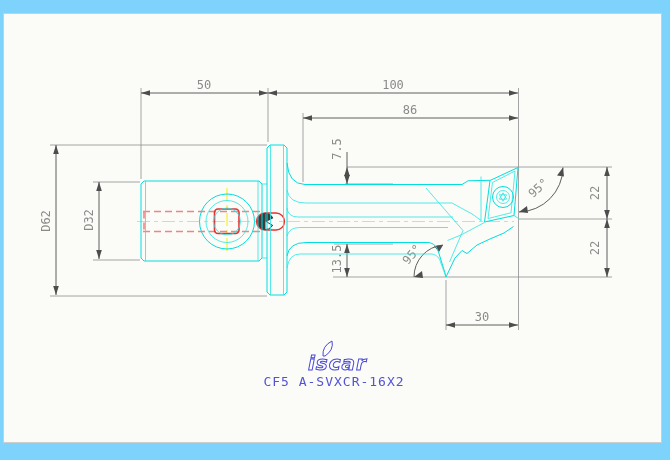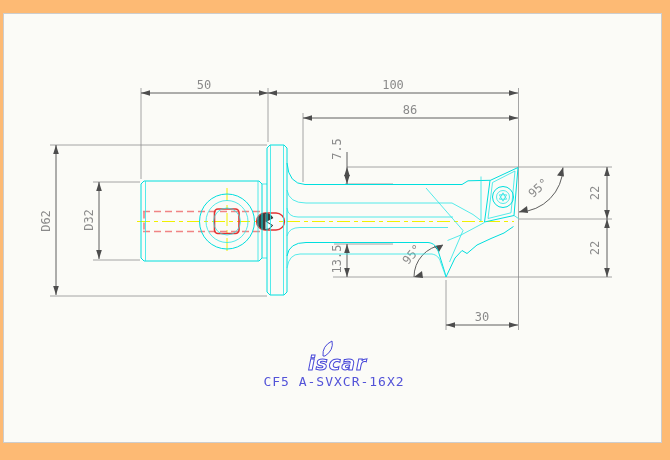--- a/index.html
+++ b/index.html
@@ -1,16 +1,16 @@
 <!DOCTYPE html>
 <html><head>
 <meta charset="utf-8">
 <style>
   html,body{margin:0;padding:0;background:#ffffff;}
-  .stage{position:relative;width:670px;height:460px;background:#fdba74;overflow:hidden;
+  .stage{position:relative;width:670px;height:460px;background:#7dd3fc;overflow:hidden;
          font-family:"DejaVu Sans Mono","Liberation Mono",monospace;}
   svg{position:absolute;left:0;top:0;}
   
   .cad-cyan{stroke:#00dede;stroke-width:1;fill:none;}
   .cad-cyan-thin{stroke:#2ae6e6;stroke-width:0.8;fill:none;}
   .red-solid{stroke:#e23232;stroke-width:1.6;fill:none;}
   .red-dash{stroke:#f08484;stroke-width:1.6;fill:none;stroke-dasharray:7 4;}
   .yellow-cl{stroke:#f0f000;stroke-width:1;fill:none;stroke-dasharray:13 4 4 4;}
   .dim{stroke:#4d4d4d;stroke-width:0.9;fill:none;}
   .ext{stroke:#8f8f8f;stroke-width:0.8;fill:none;}

